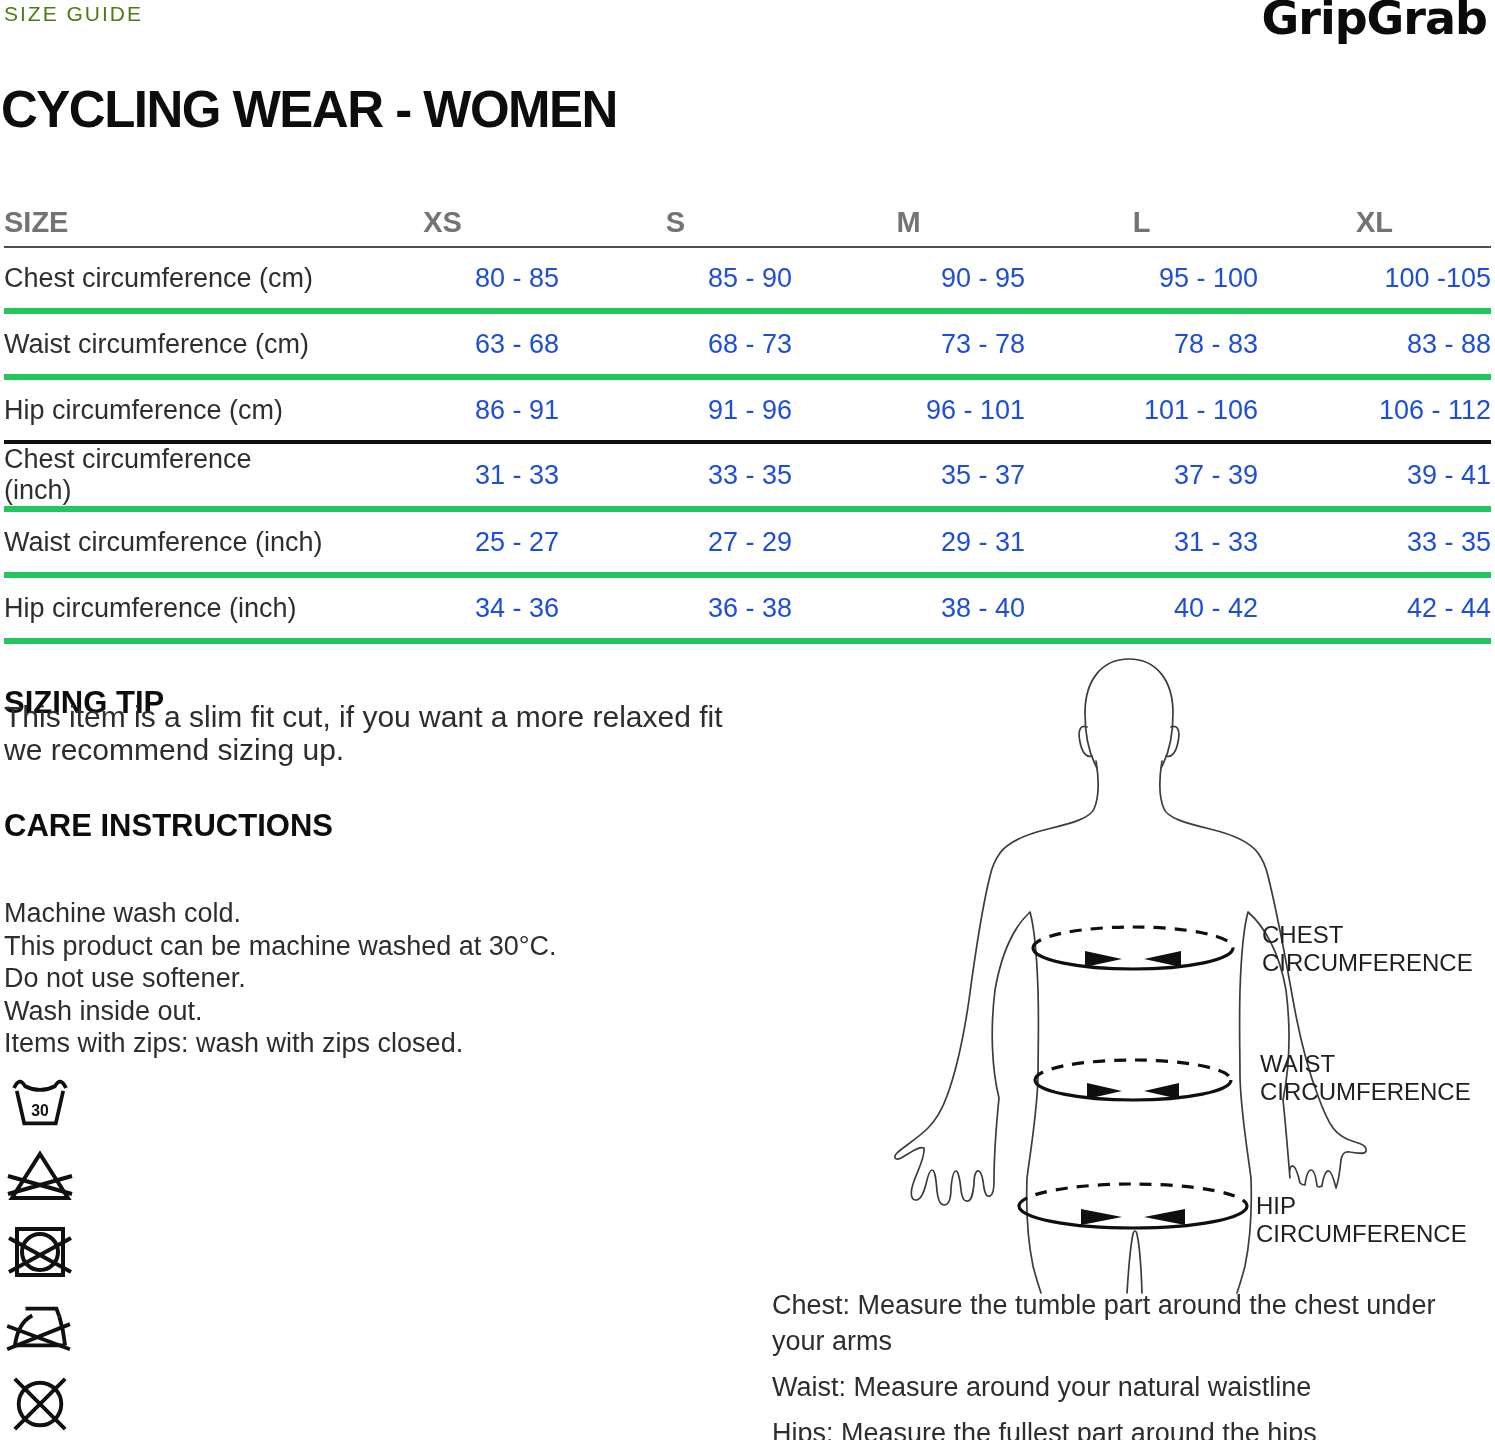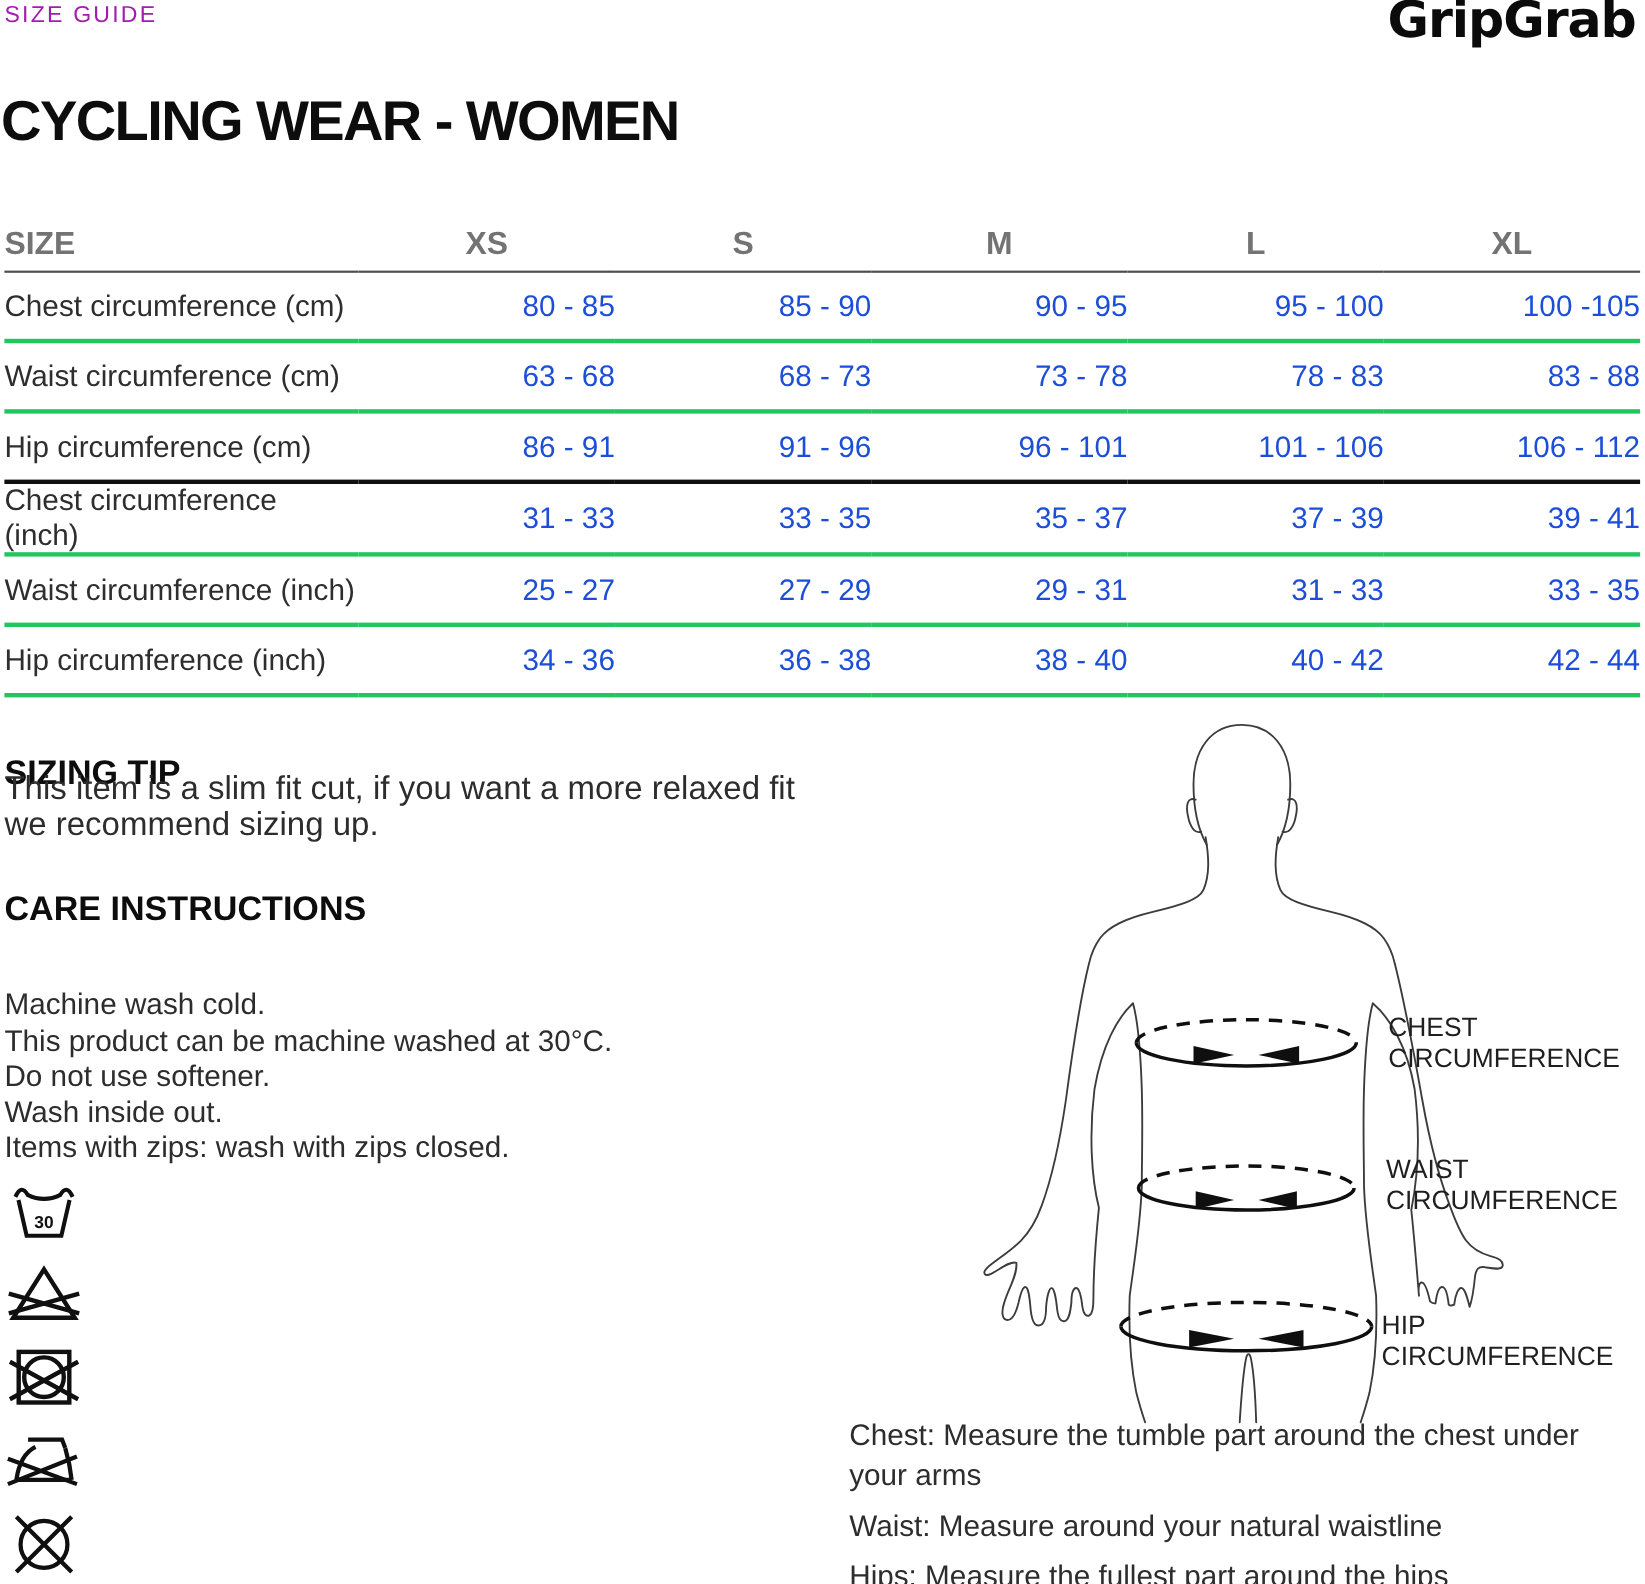--- a/index.html
+++ b/index.html
@@ -1,31 +1,31 @@
 <!DOCTYPE html>
 <html><head>
 <meta charset="utf-8">
 <style>
   html,body{margin:0;padding:0;background:#ffffff;}
   body{font-family:"Liberation Sans","DejaVu Sans",sans-serif;color:#2c2c2c;}
   .page{position:relative;width:1495px;height:1440px;background:#fff;overflow:hidden;}
 
-  .eyebrow{position:absolute;left:4px;top:2px;font-size:21px;letter-spacing:2px;font-weight:500;color:#a21caf;}
+  .eyebrow{position:absolute;left:4px;top:2px;font-size:21px;letter-spacing:2px;font-weight:500;color:#4d7c0f;}
   .brand{position:absolute;right:8px;top:-9px;font-size:46px;font-weight:800;letter-spacing:-1px;color:#0b0b0b;font-family:"DejaVu Sans",sans-serif;}
   .title{position:absolute;left:1px;top:80px;font-size:51px;font-weight:900;letter-spacing:-1.5px;color:#0d0d0d;}
 
   .table-wrap{position:absolute;left:4px;top:198px;width:1487px;}
   table{width:100%;border-collapse:collapse;table-layout:fixed;}
   col.c-label{width:322px;}
   th{font-size:29px;font-weight:900;color:#737373;height:48px;text-align:center;vertical-align:middle;padding:0;}
   th.lbl{text-align:left;}
   td{font-size:27px;font-weight:400;color:#1d4ed8;height:60px;text-align:right;vertical-align:middle;padding:0;}
   td.lbl{text-align:left;color:#2e2e2e;}
   thead tr{border-bottom:2px solid #4e4e4e;}
-  tbody tr{border-bottom:4px solid #22c55e;}
+  tbody tr{border-bottom:6px solid #22c55e;}
   tbody tr.group-end{border-bottom:4px solid #101010;}
 
   .sec-h{position:absolute;font-size:31px;font-weight:900;color:#0d0d0d;}
   #tip-h{left:4px;top:685px;text-align:center;}
   .tip-p{position:absolute;left:4px;top:700px;width:740px;font-size:30px;line-height:33px;color:#2d2d2d;}
   #care-h{left:4px;top:808px;}
   .care-lines{position:absolute;left:4px;top:857px;font-size:27px;line-height:32.5px;color:#2d2d2d;margin-top:40px;}
 
   .icons{position:absolute;left:4px;top:1076px;display:flex;align-items:center;gap:19px;flex-direction:column;}
   .cicon{display:block;stroke:#101010;fill:none;stroke-width:4;}

